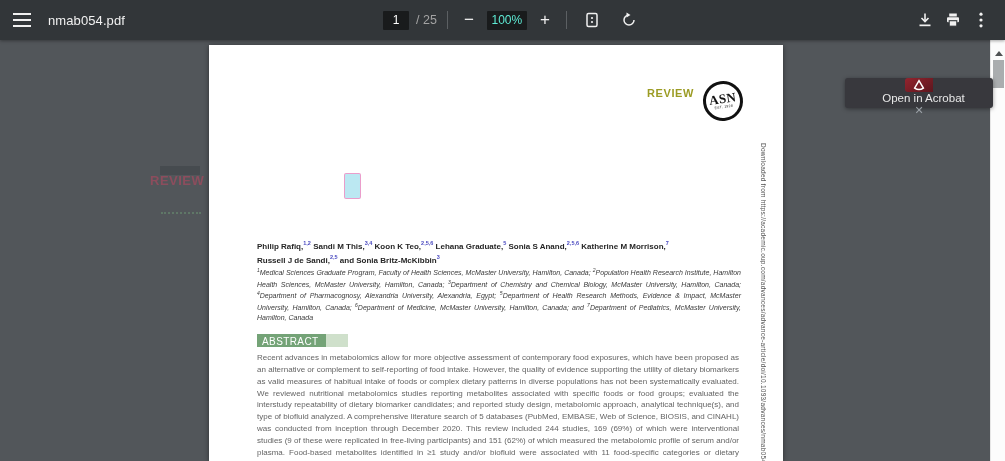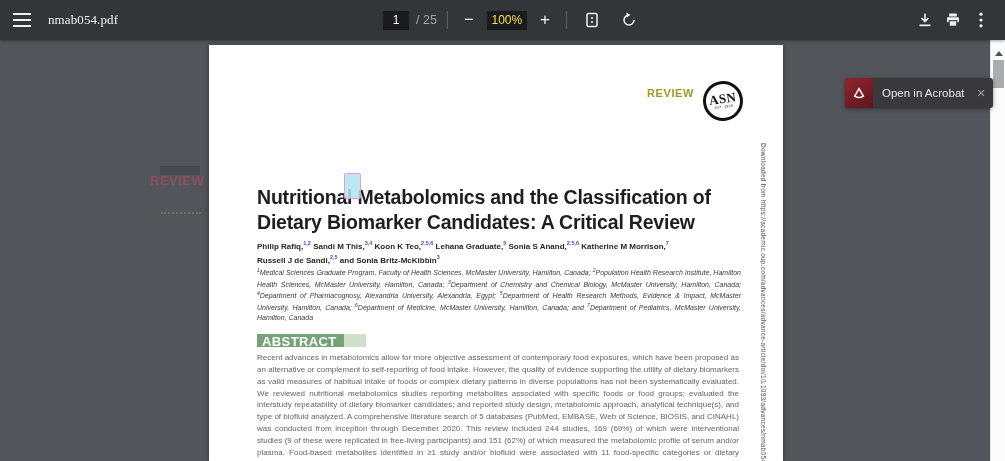--- a/index.html
+++ b/index.html
@@ -9,38 +9,38 @@
     background: #52565a;
     position: relative;
   }
 
   
   .toolbar {
     position: absolute; top: 0; left: 0; width: 1005px; height: 40px;
     background: #323639; color: #f1f1f1; z-index: 10;
     box-shadow: 0 1px 3px rgba(0,0,0,.35);
   }
-  .tb-left { position: absolute; left: 0; top: 0; height: 40px; display: flex; align-items: center; font-family: Liberation Serif, serif; }
+  .tb-left { position: absolute; left: 0; top: 0; height: 40px; display: flex; align-items: center; }
   .icon-btn {
     background: transparent; border: none; cursor: pointer;
     width: 30px; height: 40px; display: flex; align-items: center; justify-content: center;
   }
   .menu-btn { width: 44px; }
   .filename { font-size: 13px; color: #f1f1f1; margin-left: 4px; letter-spacing: .1px; }
 
   .tb-center { position: absolute; left: 383px; top: 0; height: 40px; display: flex; align-items: center; gap: 7px; }
   .page-input {
     width: 26px; height: 19px; background: #191b1c; border: none; color: #fff;
     text-align: center; font-size: 12px; font-family: "Liberation Sans", sans-serif; border-radius: 1px;
   }
   .page-total { font-size: 12.5px; color: #a3a3a3; }
   .tb-divider { width: 1px; height: 18px; background: #5c6063; margin: 0 3px; }
   .zoom-btn { color: #f1f1f1; font-size: 17px; width: 22px; height: 40px; background: transparent; border: none; cursor: pointer; }
   .zoom-box {
-    min-width: 40px; height: 19px; background: #191b1c; color: #fde047; font-size: 12px;
+    min-width: 40px; height: 19px; background: #191b1c; color: #5eead4; font-size: 12px;
     display: flex; align-items: center; justify-content: center; border-radius: 1px; padding: 0 3px;
   }
   .tb-right { position: absolute; right: 11px; top: 0; height: 40px; display: flex; align-items: center; gap: 1px; }
   .tb-right .icon-btn { width: 27px; }
 
   
   .content { position: absolute; top: 40px; left: 0; width: 1005px; height: 421px; background: #52565a; }
 
   
   .ghost-smudge { position: absolute; left: 160px; top: 126px; width: 40px; height: 9px; background: #44494d; opacity: .85; }
@@ -82,38 +82,38 @@
     font-size: 8px; font-weight: bold; color: #262626; line-height: 10.5px;
   }
   .authors sup { font-size: 5.5px; color: #4a4ac0; font-weight: bold; }
   .affiliations {
     position: absolute; left: 48px; top: 221px; width: 484px;
     font-size: 7px; font-style: italic; color: #3a3a3a; line-height: 9.3px; text-align: justify;
   }
   .affiliations sup { font-size: 5px; color: #3a3a3a; }
   .abstract-label-row { position: absolute; left: 48px; top: 289px; height: 12px; display: flex; }
   .abstract-badge {
-    background: #74a377; color: #ffffff; font-size: 13px; font-weight: bold;
+    background: #74a377; color: #ffffff; font-size: 10px; font-weight: normal;
     letter-spacing: .4px; padding: 2px 7px 1px 5px; height: 13px; display: flex; align-items: center;
   }
   .abstract-badge-tail { width: 22px; height: 13px; background: #cfe0cb; }
   .abstract-text {
     position: absolute; left: 48px; top: 307px; width: 482px;
     font-size: 8px; color: #646464; line-height: 11.85px; text-align: justify;
   }
   .sidebar-note {
     position: absolute; left: 551px; top: 98px; height: 320px; overflow: hidden;
     writing-mode: vertical-rl; font-size: 6.5px; color: #4f4f4f; letter-spacing: .25px; white-space: nowrap;
   }
 
   
   .toast {
     position: absolute; left: 845px; top: 38px; width: 148px; height: 30px;
     background: #38383d; border-radius: 3px; display: flex; align-items: center;
-    box-shadow: 0 1px 4px rgba(0,0,0,.4); z-index: 5; cursor: pointer;
+    box-shadow: 0 1px 4px rgba(0,0,0,.4); z-index: 5; cursor: pointer; flex-direction: column;
   }
   .toast-logo-block {
     width: 28px; height: 30px; border-radius: 3px 0 0 3px;
     background: linear-gradient(145deg, #93242e, #5d161e);
     display: flex; align-items: center; justify-content: center;
   }
   .toast-label { flex: 1; color: #e8e8e8; font-size: 11.5px; padding-left: 9px; }
   .toast-close { background: transparent; border: none; color: #9aa0a6; font-size: 11px; width: 24px; height: 30px; cursor: pointer; }
 
   
@@ -197,24 +197,20 @@
   <div class="ghost-dashes"></div>
 
   <div class="page">
     <div class="review-banner">REVIEW</div>
     <div class="asn-logo">
       <span class="asn-text">ASN</span>
       <span class="asn-sub">EST. 1928</span>
     </div>
 
     <div class="title-artifact"></div>
-    <div class="paper-title">
-      <div>Nutritional Metabolomics and the Classification of</div>
-      <div>Dietary Biomarker Candidates: A Critical Review</div>
-    </div>
 
     <div class="authors">
       <div><span>Philip Rafiq,</span><sup>1,2</sup> <span>Sandi M This,</span><sup>3,4</sup> <span>Koon K Teo,</span><sup>2,5,6</sup> <span>Lehana Graduate,</span><sup>5</sup> <span>Sonia S Anand,</span><sup>2,5,6</sup> <span>Katherine M Morrison,</span><sup>7</sup> </div>
       <div><span>Russell J de Sandi,</span><sup>2,5</sup> <span>and Sonia Britz-McKibbin</span><sup>3</sup> </div>
     </div>
 
     <div class="affiliations"><sup>1</sup><span>Medical Sciences Graduate Program, Faculty of Health Sciences, McMaster University, Hamilton, Canada; </span><sup>2</sup><span>Population Health Research Institute, Hamilton Health Sciences, McMaster University, Hamilton, Canada; </span><sup>3</sup><span>Department of Chemistry and Chemical Biology, McMaster University, Hamilton, Canada; </span><sup>4</sup><span>Department of Pharmacognosy, Alexandria University, Alexandria, Egypt; </span><sup>5</sup><span>Department of Health Research Methods, Evidence &amp; Impact, McMaster University, Hamilton, Canada; </span><sup>6</sup><span>Department of Medicine, McMaster University, Hamilton, Canada; and </span><sup>7</sup><span>Department of Pediatrics, McMaster University, Hamilton, Canada</span></div>
 
     <div class="abstract-label-row">
       <span class="abstract-badge">ABSTRACT</span>

